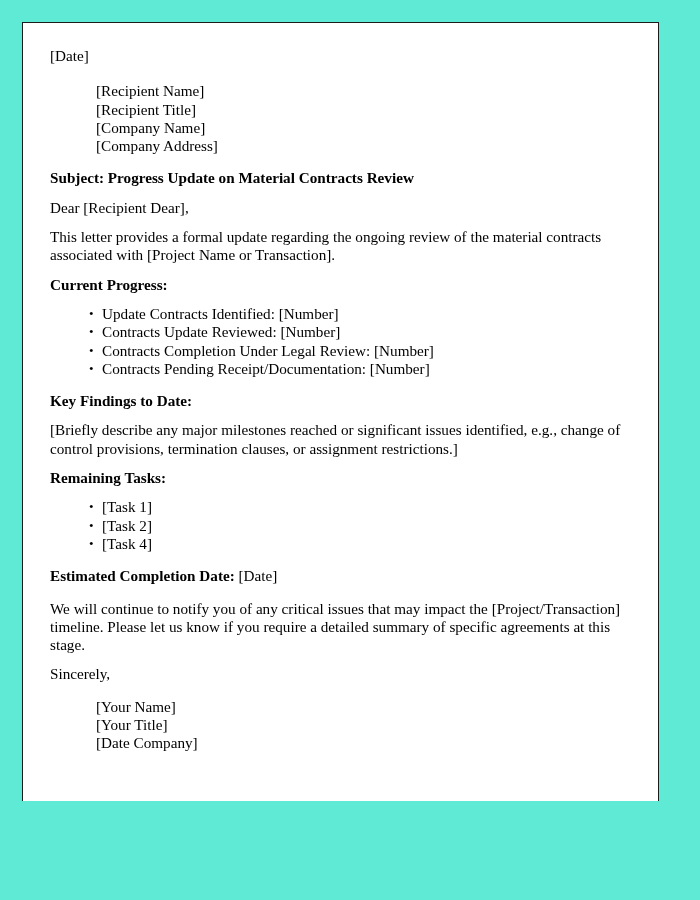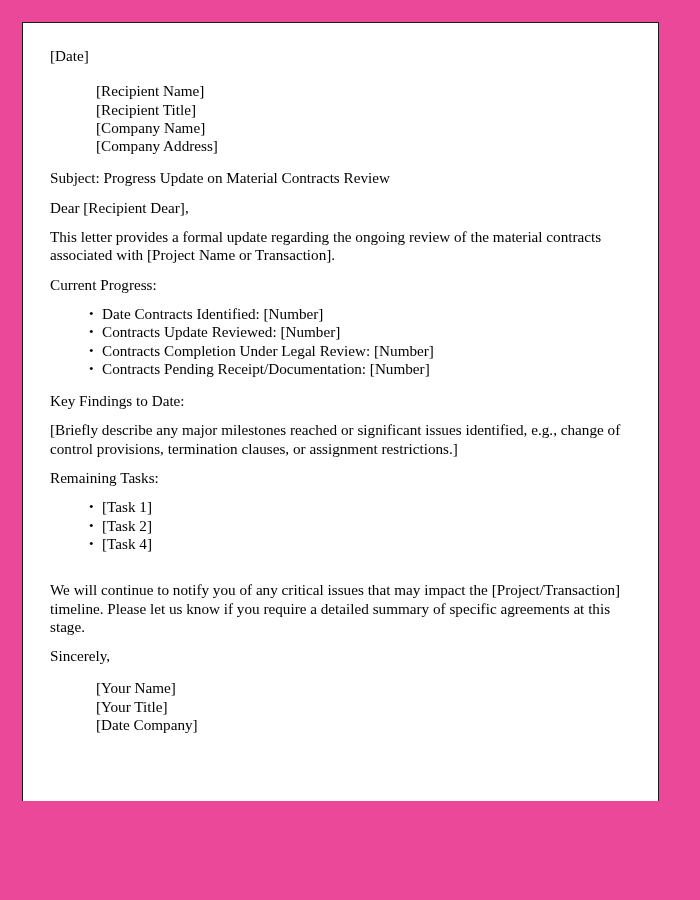--- a/index.html
+++ b/index.html
@@ -12,21 +12,21 @@
     width: 700px;
     height: 900px;
     font-family: "Liberation Serif", "DejaVu Serif", serif;
     color: #000000;
     overflow: hidden;
   }
   .page-canvas {
     position: relative;
     width: 700px;
     height: 900px;
-    background: #ec4899;
+    background: #5eead4;
   }
   
   .document-sheet {
     position: absolute;
     left: 22px;
     top: 22px;
     width: 637px;
     height: 779px;
     box-sizing: border-box;
     border-top: 1.2px solid #1b1b1b;
@@ -54,21 +54,21 @@
   .line {
     display: block;
     white-space: pre;
   }
   .para {
     display: block;
     text-align: left;
   }
   .heading {
     display: block;
-    font-weight: normal;
+    font-weight: bold;
   }
   .address-block .line {
     display: block;
     margin-left: 46px;
   }
   ul.bullets {
     margin: 0;
     padding: 0 0 0 39px;
     list-style: none;
   }
@@ -132,21 +132,21 @@
 
       <div class="spacer-sm"></div>
 
       <div class="block">
         <span class="heading">Current Progress:</span>
       </div>
 
       <div class="spacer-sm"></div>
 
       <ul class="bullets">
-        <li>Date Contracts Identified: [Number]</li>
+        <li>Update Contracts Identified: [Number]</li>
         <li>Contracts Update Reviewed: [Number]</li>
         <li>Contracts Completion Under Legal Review: [Number]</li>
         <li>Contracts Pending Receipt/Documentation: [Number]</li>
       </ul>
 
       <div class="spacer-md"></div>
 
       <div class="block">
         <span class="heading">Key Findings to Date:</span>
       </div>
@@ -166,20 +166,23 @@
       <div class="spacer-sm"></div>
 
       <ul class="bullets">
         <li>[Task 1]</li>
         <li>[Task 2]</li>
         <li>[Task 4]</li>
       </ul>
 
       <div class="spacer-md"></div>
 
+      <div class="block">
+        <span class="inline-bold">Estimated Completion Date:</span><span class="inline-normal"> </span><span class="inline-normal">[Date]</span>
+      </div>
 
       <div class="spacer-md"></div>
 
       <div class="block">
         <span class="para">We will continue to notify you of any critical issues that may impact the [Project/Transaction] timeline. Please let us know if you require a detailed summary of specific agreements at this stage.</span>
       </div>
 
       <div class="spacer-sm"></div>
 
       <div class="block">

